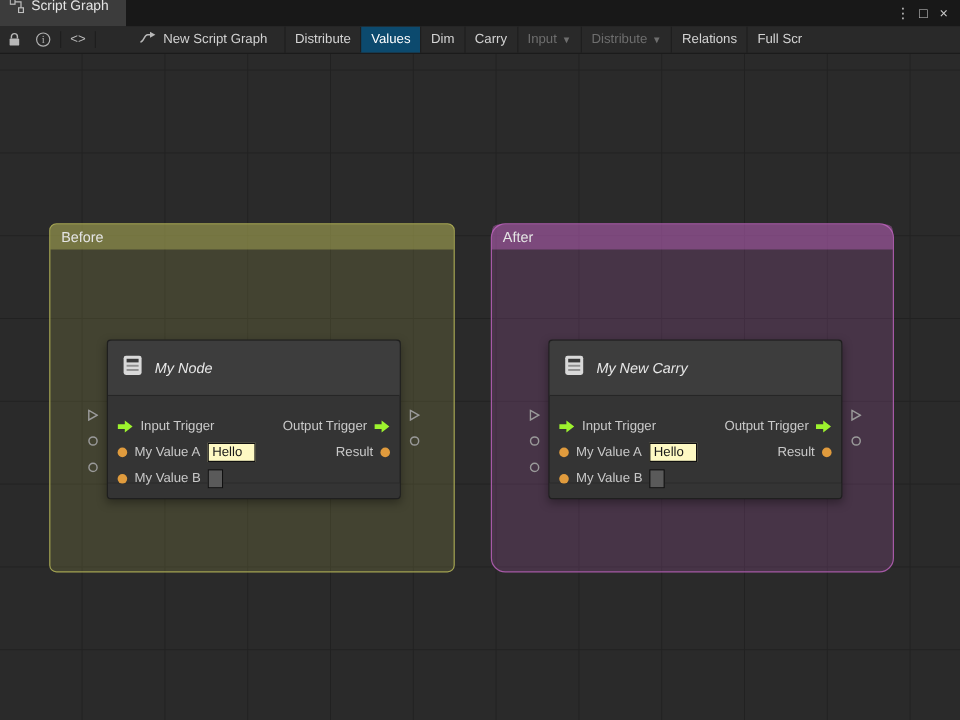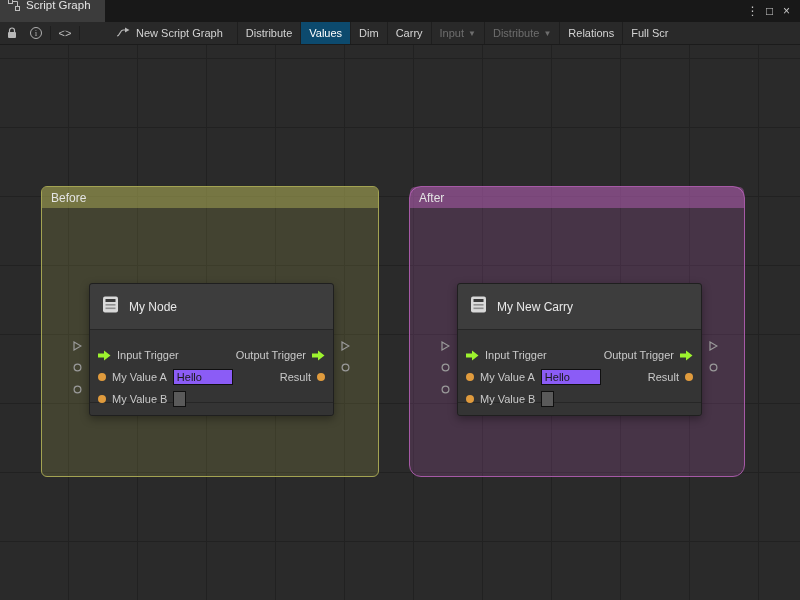--- a/index.html
+++ b/index.html
@@ -47,29 +47,29 @@
   .ghead { height:21px; border-radius:5px 5px 0 0; display:flex; align-items:center; padding:0 9px; font-size:12px; color:#e4e4e4; }
   .group.before { left:41px; top:141px; width:338px; background:rgba(172,172,80,0.20); border-color:var(--before-accent,#a3a352); }
   .group.before .ghead { background:rgba(190,190,92,0.42); }
   .group.after { left:409px; top:141px; width:336px; background:rgba(192,96,192,0.20); border-color:var(--after-accent,#a659a6);border-radius:12px; }
   .group.after .ghead { background:rgba(206,104,206,0.40); }
 
   
   .node { position:absolute; left:47px; top:96px; width:245px; background:#343434; border:1px solid #1f1f1f; border-radius:3px;
           box-shadow:0 3px 8px rgba(0,0,0,0.35); }
   .nhead { height:46px; background:#3d3d3d; border-bottom:1px solid #262626; border-radius:3px 3px 0 0;
-           display:flex; align-items:center; gap:9px; padding:0 11px; }
+           display:flex; align-items:center; gap:9px; padding:0 11px;font-style:italic; }
   .ntitle { font-size:12px; color:#e8e8e8; }
   .nbody { padding:4px 0 2px; }
   .prow { height:22px; display:flex; align-items:center; justify-content:space-between; padding:0 8px; }
   .pl, .pr { display:flex; align-items:center; gap:6px;margin-top:20px; }
   .plabel { font-size:11px; color:#c9c9c9; }
   .pdot { width:8px; height:8px; border-radius:50%; background:var(--value-orange,#e09b3d); }
   .picon { display:inline-flex; align-items:center; line-height:0; }
-  .pfield { height:16px; width:60px; background:#8b5cf6; border:1px solid #101010; color:#1a1a1a; font-size:11px;
+  .pfield { height:16px; width:40px; background:#fef9c3; border:1px solid #101010; color:#1a1a1a; font-size:11px;
             padding:0 3px; font-family:inherit; outline:none; }
   .pfield.small { width:13px; background:#5a5a5a; }
   .nfoot { height:13px; border-top:1px solid #262626; background:#343434; border-radius:0 0 3px 3px; }
 
   .ext { position:absolute; line-height:0; }
   .ext.l { left:-17px; } .ext.r { right:-17px; }
   .ext.e1 { top:57px; } .ext.e2 { top:79px; } .ext.e3 { top:101px; }
 </style>
 </head>
 <body>

